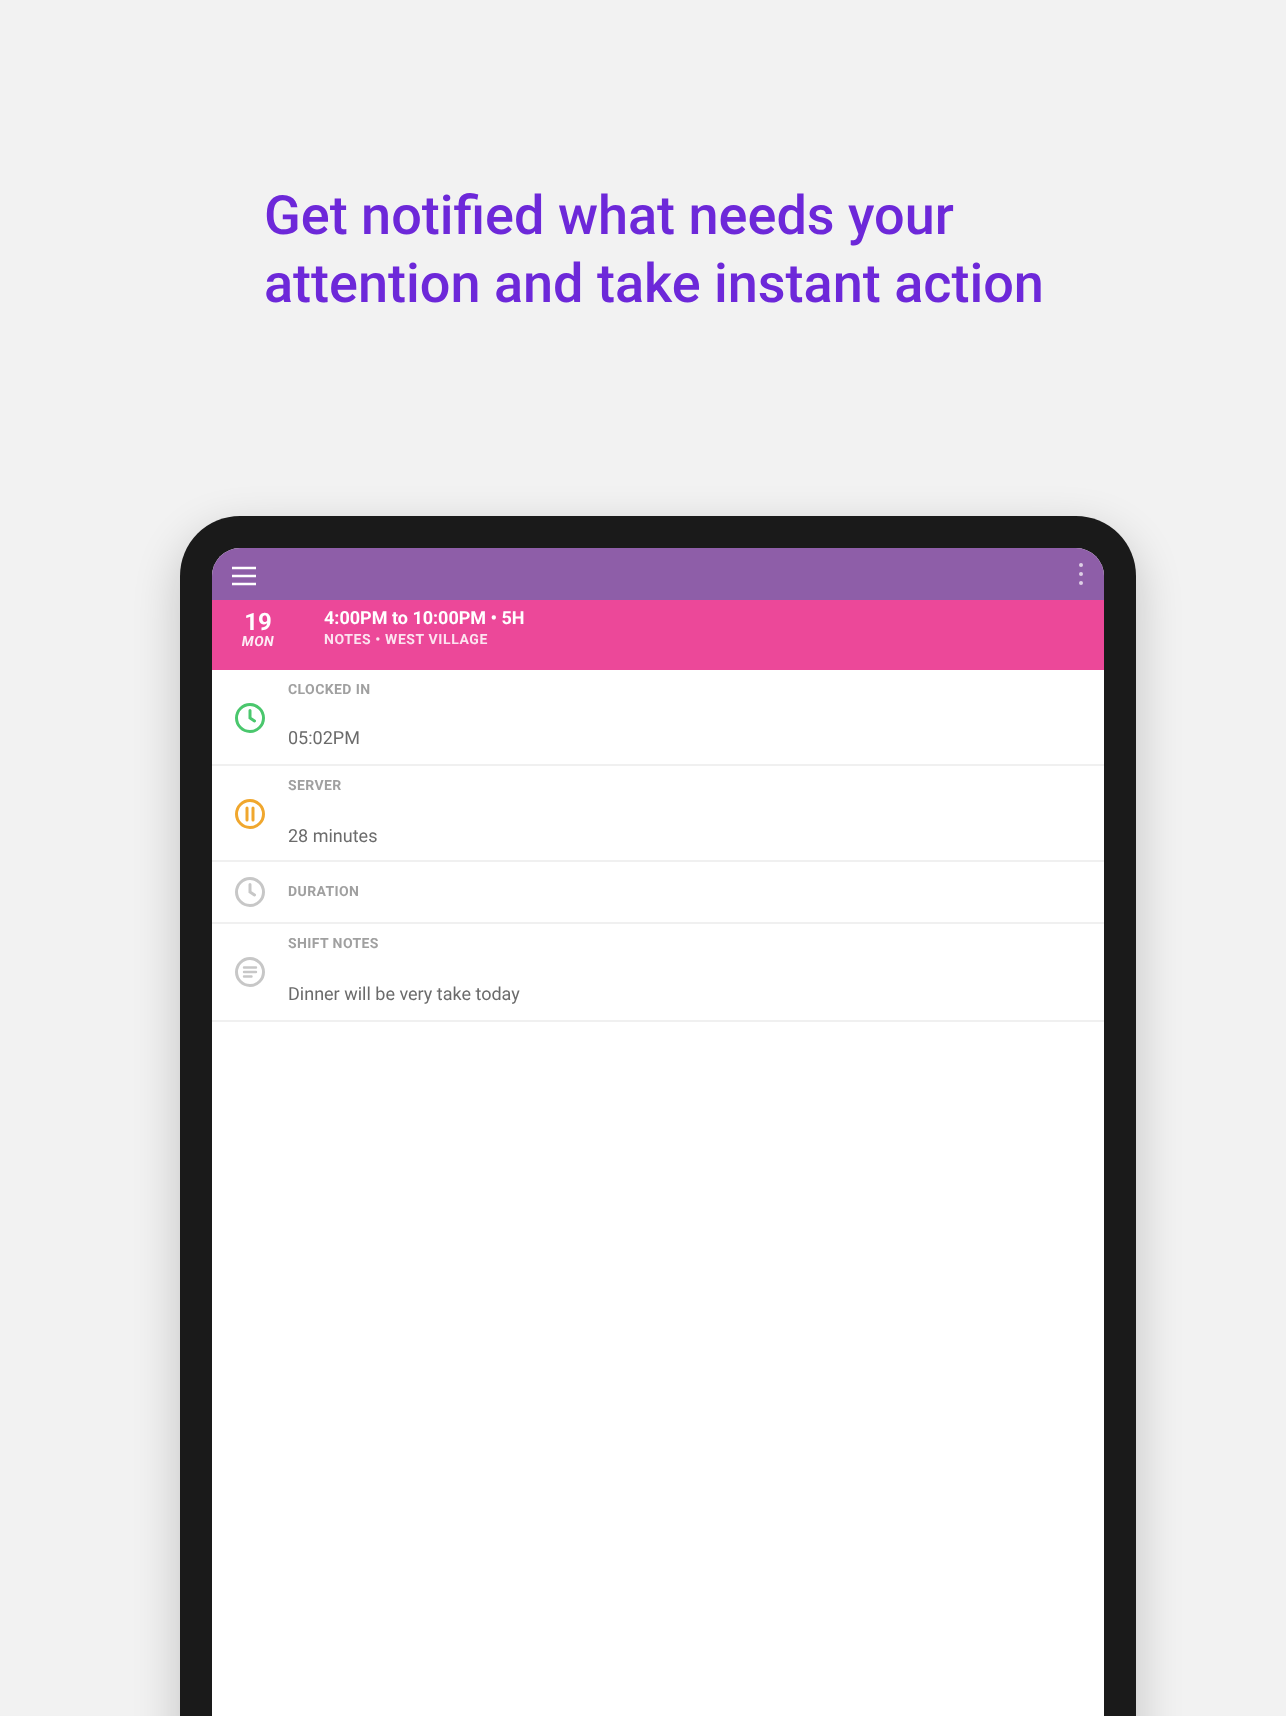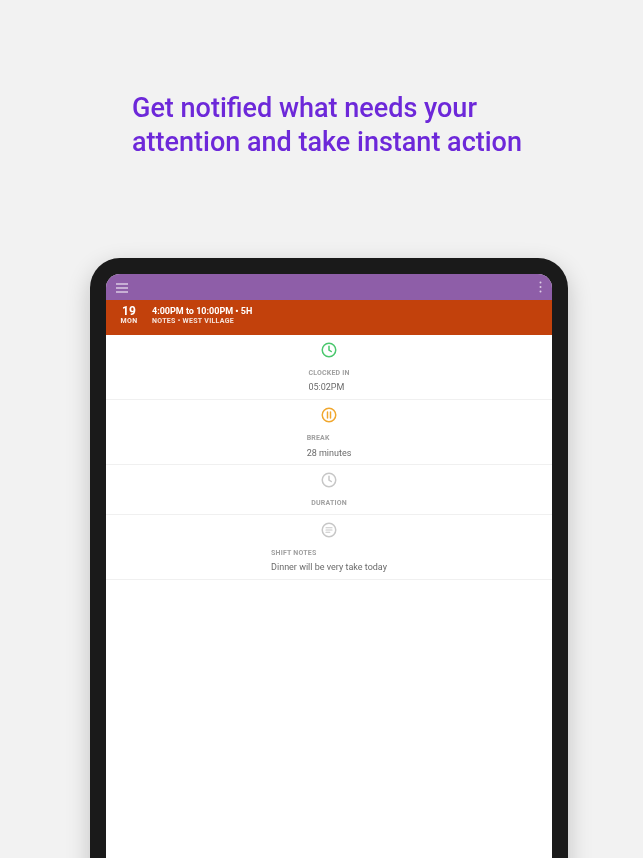--- a/index.html
+++ b/index.html
@@ -45,61 +45,60 @@
       background: #8e5ea8;
       display: flex;
       align-items: center;
       justify-content: space-between;
       padding: 4px 10px;
       height: 26px;
     }
     .hamburger-icon { color: #fff; }
     .kebab-icon { color: rgba(255,255,255,0.7); }
     .shift-banner {
-      background: #c2410c;
+      background: #ec4899;
       color: #fff;
       display: flex;
-      align-items: flex-end;
+      align-items: flex-start;
       padding: 5px 10px 10px 10px;
-      gap: 10px;
+      gap: 20px;
     }
     .date-block { text-align: center; line-height: 1.05; min-width: 26px; }
     .date-num { font-size: 12px; font-weight: 700; }
-    .date-day { font-size: 7px; font-weight: 700; letter-spacing: 0.3px; color: rgba(255,255,255,0.9); }
+    .date-day { font-size: 7px; font-weight: 700; letter-spacing: 0.3px; color: rgba(255,255,255,0.9); font-style: italic; }
     .shift-info { flex: 1; line-height: 1.2; }
     .shift-time { font-size: 9px; font-weight: 700; }
     .shift-role { font-size: 7px; font-weight: 700; letter-spacing: 0.3px; color: rgba(255,255,255,0.85); }
     .content { background: #fff; flex: 1; }
     .row {
       display: flex;
       align-items: center;
       padding: 6px 10px;
       border-bottom: 1px solid #f0f0f0;
       gap: 10px;
-      flex-direction: column;
     }
     .row-icon {
       width: 18px;
       height: 18px;
       flex-shrink: 0;
       display: flex;
       align-items: center;
       justify-content: center;
     }
     .row-text { flex: 1; line-height: 1.2; }
     .row-label {
       font-size: 7px;
       font-weight: 700;
       color: #a0a0a0;
       letter-spacing: 0.2px;
     }
     .row-value {
       font-size: 9px;
       color: #6b6b6b;
-      margin-top: 5px;
+      margin-top: 16px;
     }
     .clock-svg { display: block; }
   </style>
 </head>
 <body>
 
 <div class="headline">Get notified what needs your attention and take instant action</div>
 
 <div class="tablet-frame">
   <div class="tablet-screen">
@@ -146,21 +145,21 @@
       </div>
 
       <div class="row">
         <span class="row-icon">
           <svg class="clock-svg" width="18" height="18" viewBox="0 0 24 24">
               <circle cx="12" cy="12" r="9" fill="none" stroke="#f0a72e" stroke-width="2"></circle>
               <path d="M10 8v8M14 8v8" fill="none" stroke="#f0a72e" stroke-width="2" stroke-linecap="round"></path>
             </svg>
         </span>
         <div class="row-text">
-          <div class="row-label">BREAK</div>
+          <div class="row-label">SERVER</div>
           <div class="row-value">28 minutes</div>
         </div>
       </div>
 
 
       <div class="row">
         <span class="row-icon">
           <svg class="clock-svg" width="18" height="18" viewBox="0 0 24 24">
               <circle cx="12" cy="12" r="9" fill="none" stroke="#c7c7c7" stroke-width="2"></circle>
               <path d="M12 7v5l3 2" fill="none" stroke="#c7c7c7" stroke-width="2" stroke-linecap="round"></path>

